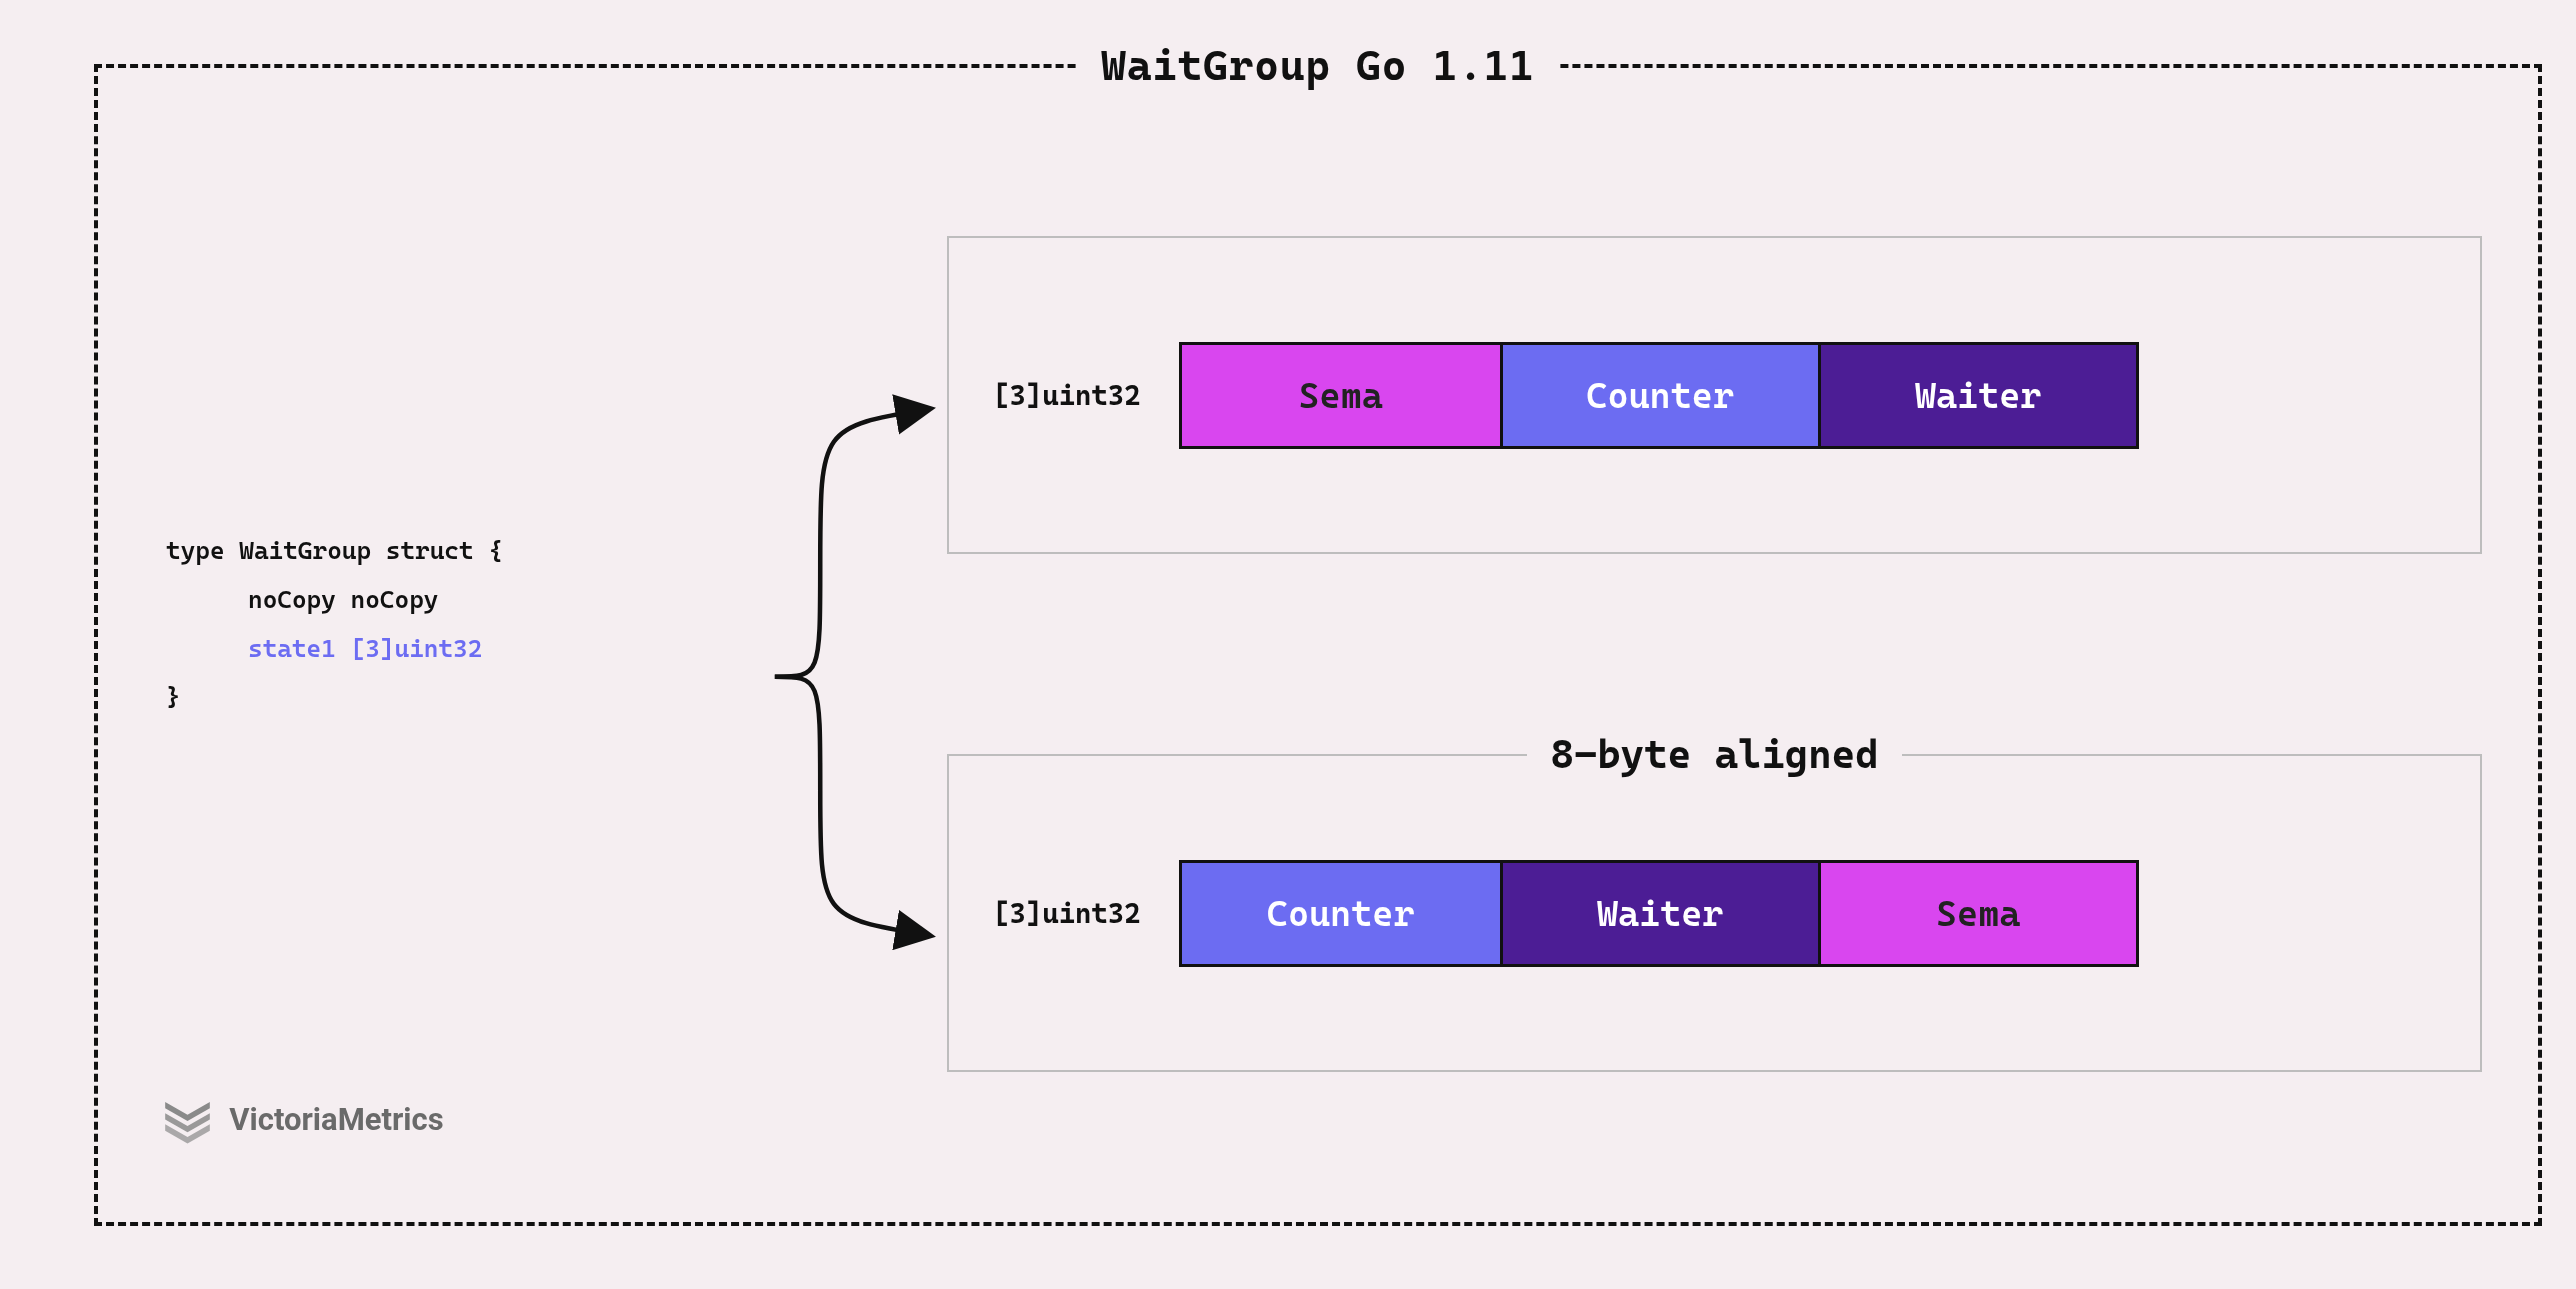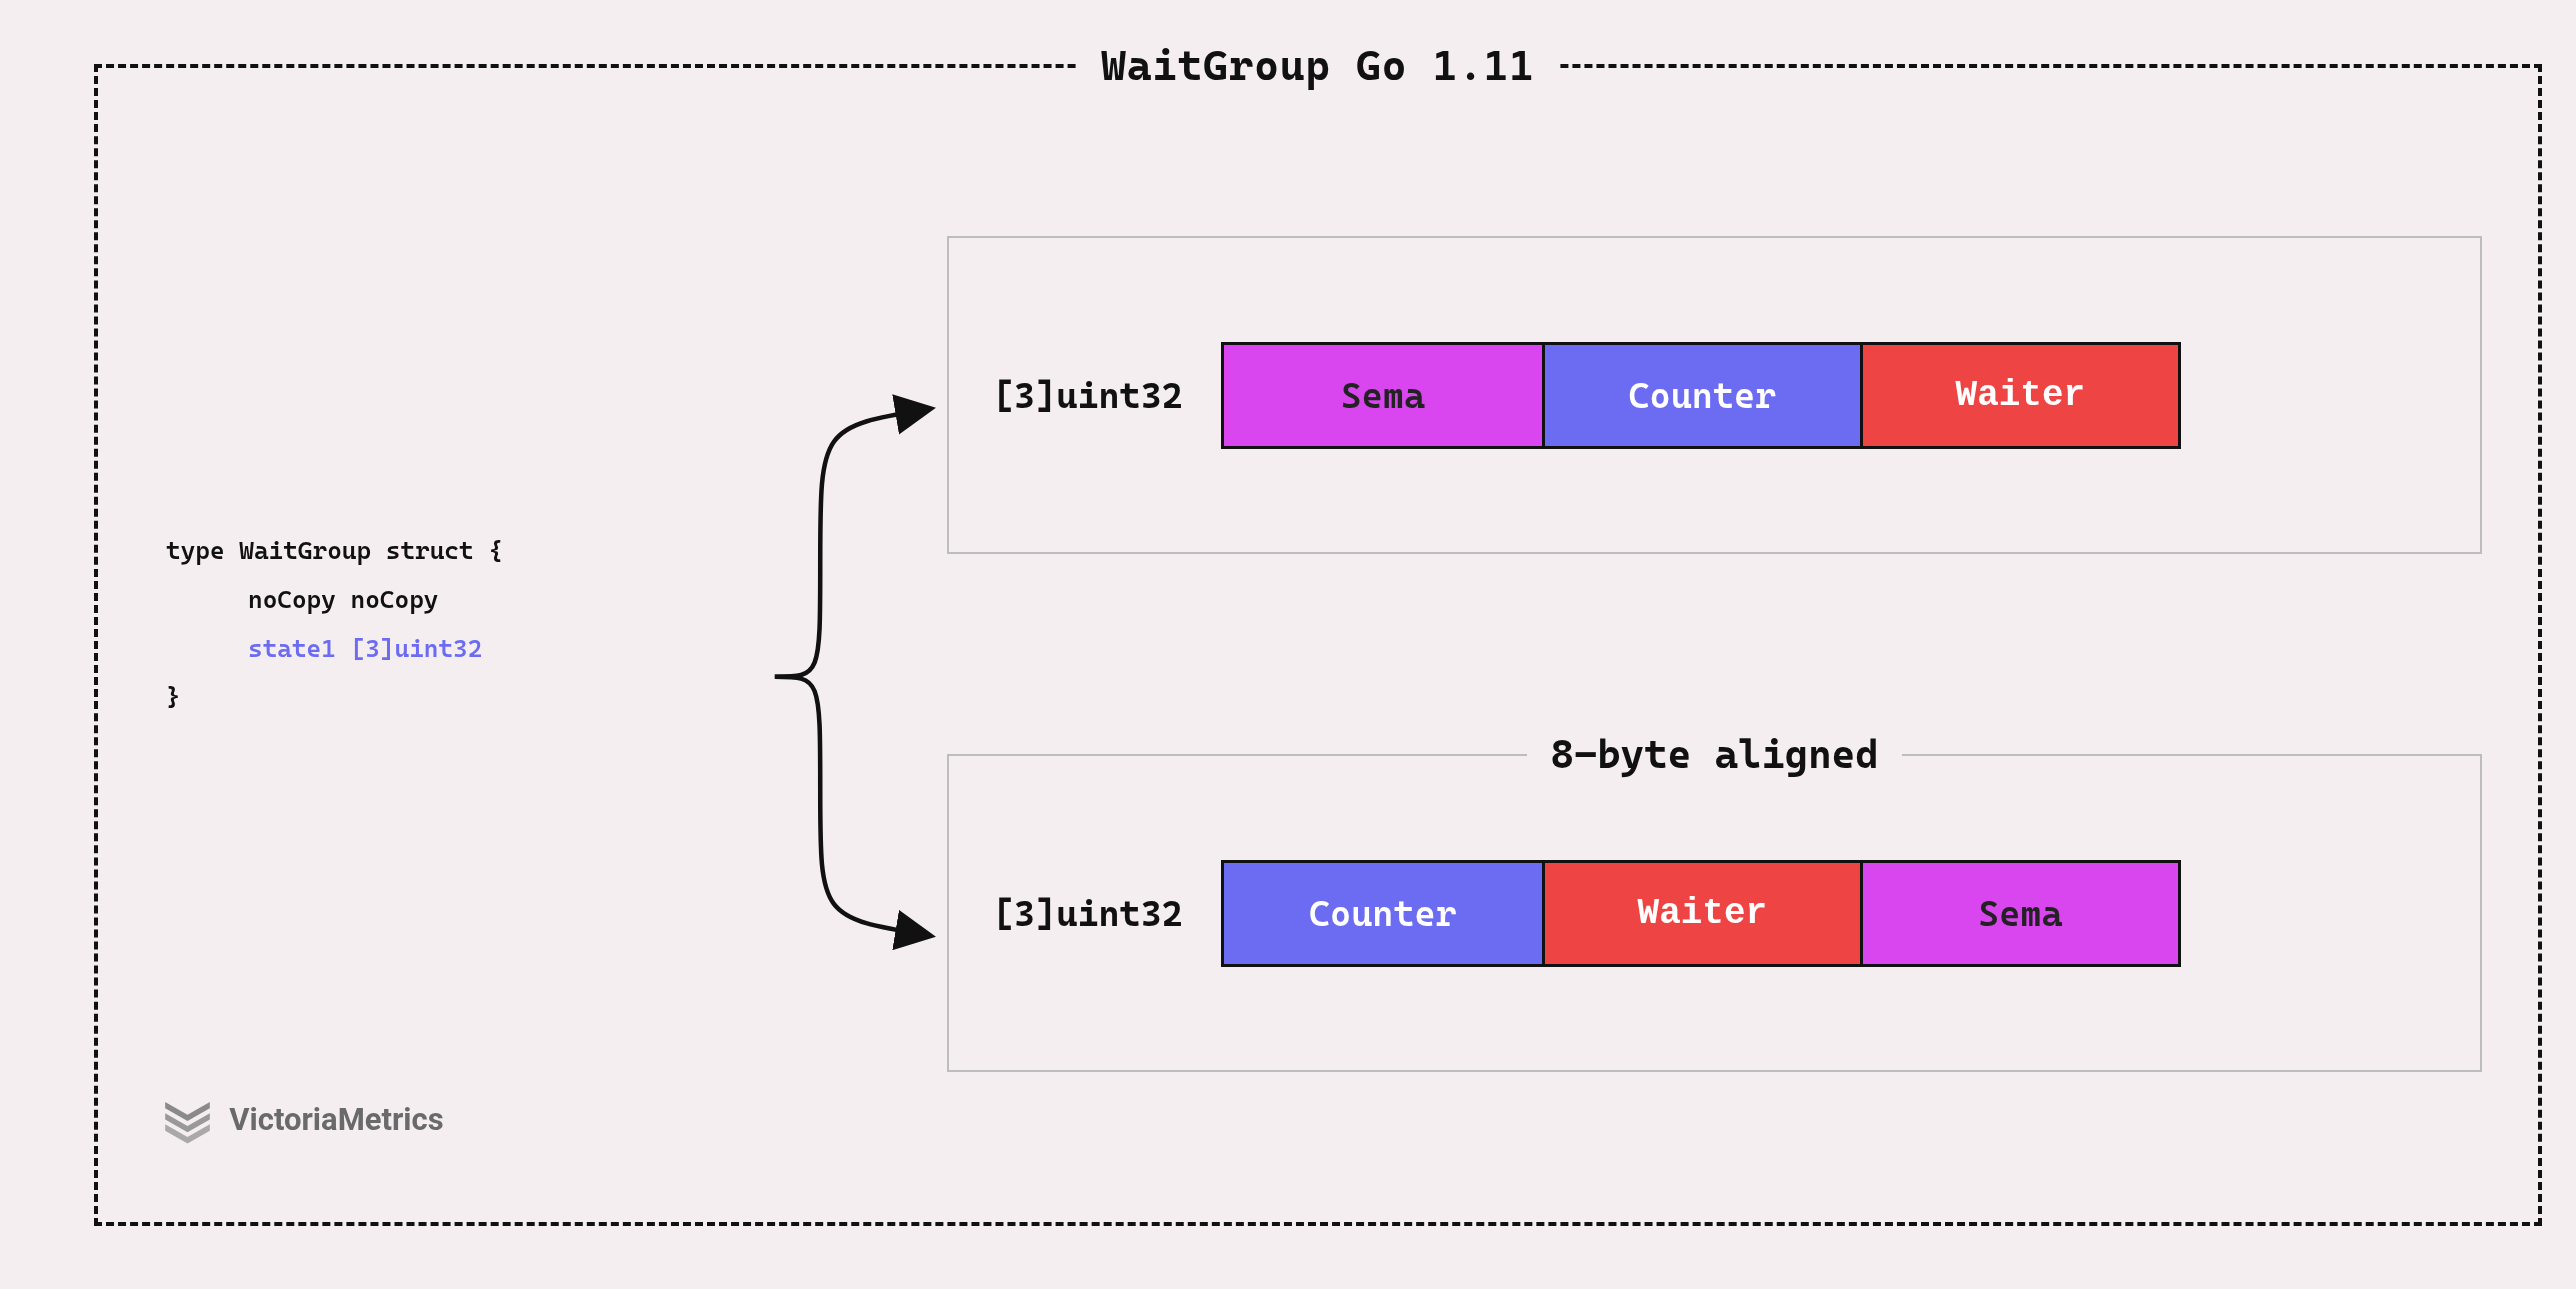--- a/index.html
+++ b/index.html
@@ -79,40 +79,40 @@
     padding: 0 23.6px;
   }
   .group-body {
     display: flex;
     align-items: center;
     height: 100%;
     padding: 0 44px;
     gap: 38px;
   }
   .arr-label {
-    font-size: 36px;
+    font-size: 28px;
     font-weight: 700;
   }
   .cells {
     display: flex;
     border: 3.6px solid #111;
     height: 107px;
   }
   .cell {
     width: 318px;
     display: flex;
     align-items: center;
     justify-content: center;
     font-size: 36px;
     font-weight: 600;
   }
   .cell + .cell { border-left: 3.6px solid #111; }
   .c-white  { background: #d946ef; color: #222; }
   .c-purple { background: #6c6cf2; color: #fff; text-align: center; }
-  .c-red    { background: #ef4444; color: #fff; font-family: Liberation Mono, monospace; }
+  .c-red    { background: #4c1d95; color: #fff; }
 
   
   .arrows {
     position: absolute;
     left: 0; top: 0;
     pointer-events: none;
   }
 
   
   .logo {

